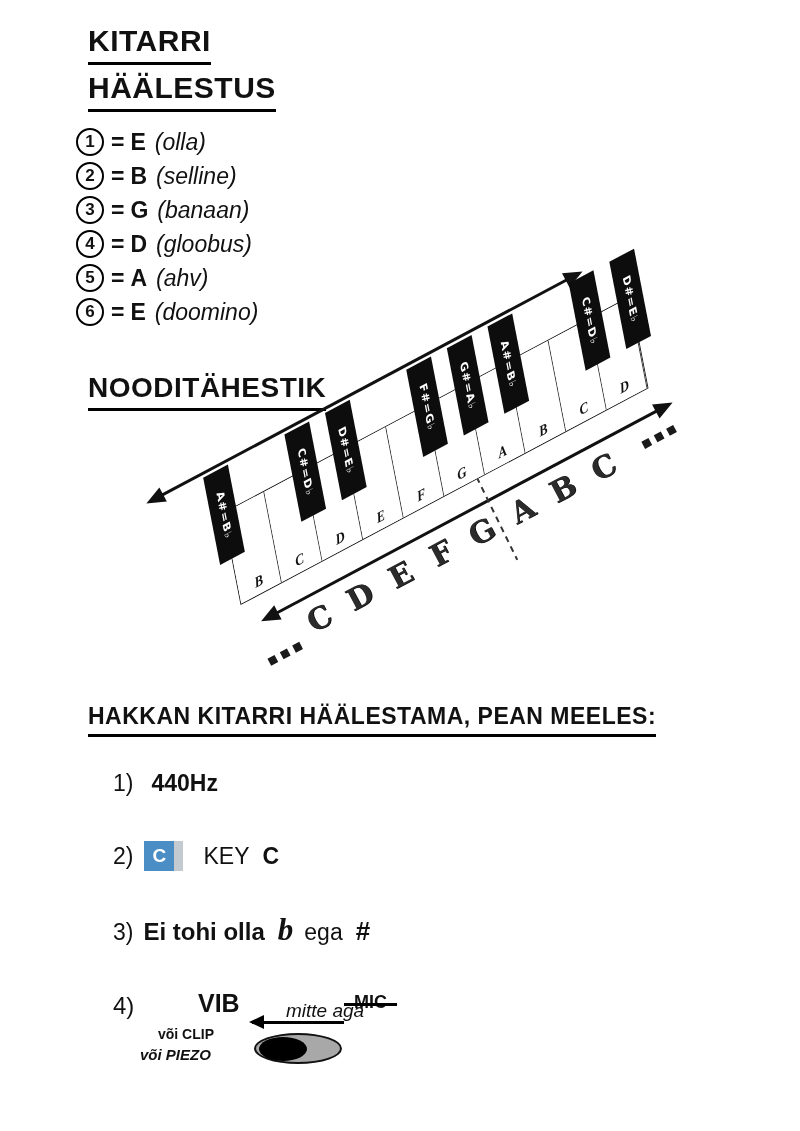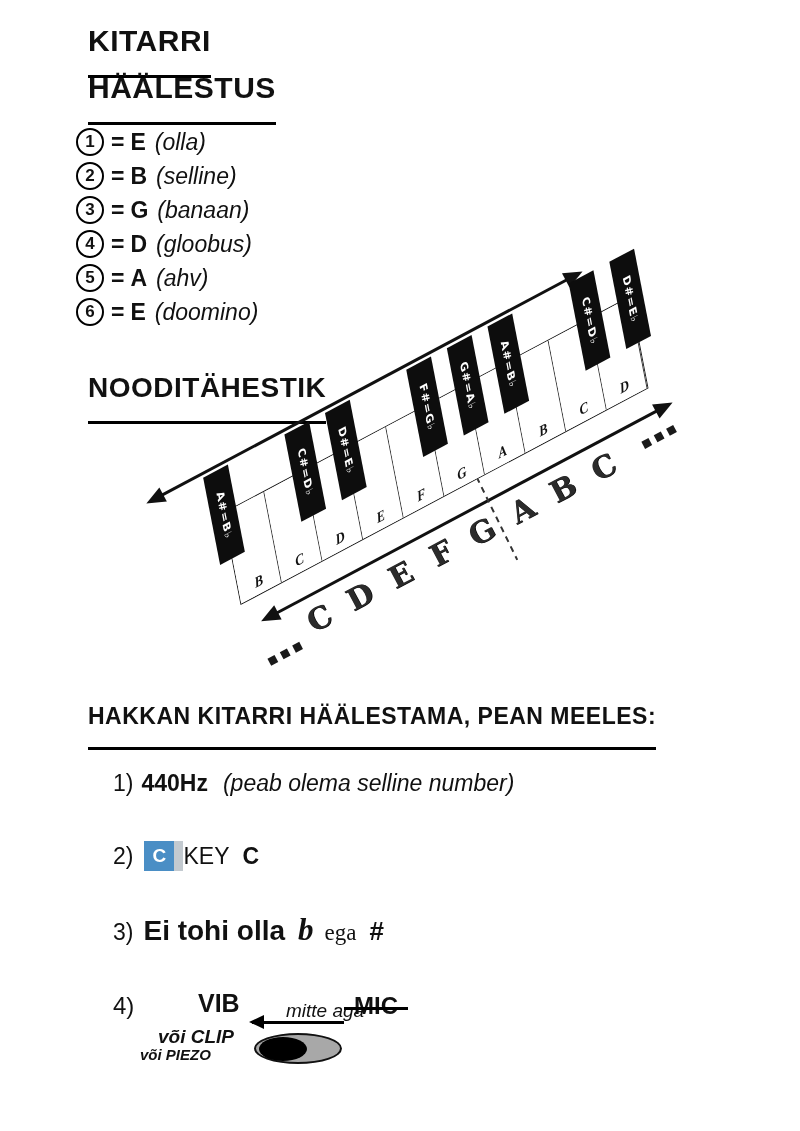--- a/index.html
+++ b/index.html
@@ -2,21 +2,21 @@
 <html><head>
 <meta charset="utf-8">
 <style>
   * { margin:0; padding:0; box-sizing:border-box; }
   html,body { width:800px; height:1131px; background:#fff; overflow:hidden;
               font-family:"Liberation Sans", sans-serif; color:#111; }
   .abs { position:absolute; }
 
   
   .h-title { font-size:30px; font-weight:bold; letter-spacing:.5px;
-             border-bottom:3px solid #000; padding-bottom:17px; display:inline-block; }
+             border-bottom:3px solid #000; padding-bottom:4px; display:inline-block; }
   #title1 { left:88px; top:24px; }
   #title2 { left:88px; top:71px; }
   #notes-heading { left:88px; top:372px; font-size:28px; }
   #tuning-heading { left:88px; top:703px; font-size:23px; }
 
   
   .srow { left:76px; height:32px; display:flex; align-items:center; font-size:23px; }
   .circ { width:28px; height:28px; border:2.5px solid #000; border-radius:50%;
           display:inline-flex; align-items:center; justify-content:center;
           font-size:17px; font-weight:bold; margin-right:7px; flex:0 0 28px; }
@@ -44,46 +44,46 @@
          font-family:"DejaVu Sans", sans-serif; font-size:11px; font-weight:bold;
          color:#fff; letter-spacing:1px; white-space:nowrap; }
   .bigl { position:absolute; top:180px; width:26px; height:34px; line-height:34px;
           text-align:center; font-family:"DejaVu Serif", serif; font-weight:bold;
           font-size:30px; color:#2b2b2b; text-shadow:.5px .5px 0 #000; }
   .dot { position:absolute; width:8px; height:8px; background:#1a1a1a; display:block; }
 
   
   .item { left:113px; display:flex; align-items:center; font-size:23px; }
   #item1 { top:770px; }
-  #item1 .val { font-weight:bold; margin-left:8px; }
+  #item1 .val { font-weight:bold; margin-left:18px; }
   #item1 .nt  { font-style:italic; margin-left:15px; }
   #item2 { top:841px; }
   .cicon-wrap { display:inline-flex; margin-left:11px; }
   .cicon { width:30px; height:30px; background:#4a8ec5; color:#fff; font-weight:bold;
            font-size:19px; display:inline-flex; align-items:center; justify-content:center; }
   .cicon-shadow { width:9px; height:30px; background:#c3cad0; }
-  #item2 .keylbl { }
+  #item2 .keylbl { margin-left:20px; }
   #item2 .keyval { font-weight:bold; margin-left:13px; }
   #item3 { top:912px; align-items:baseline; }
-  #item3 .b1 { font-weight:bold; margin-left:10px; font-size:28px; }
+  #item3 .b1 { font-weight:bold; margin-left:10px; font-size:24px; }
   #item3 .flat { font-family:"Liberation Serif", serif; font-style:italic; font-weight:bold;
                  font-size:31px; margin-left:13px; }
-  #item3 .mid { margin-left:11px;font-family:Liberation Serif, serif; }
+  #item3 .mid { margin-left:11px; }
   #item3 .sharp { font-weight:bold; font-size:26px; margin-left:13px; }
   #i4num { left:113px; top:992px; font-size:24px; }
   #vib   { left:198px; top:989px; font-size:25px; font-weight:bold; }
   #mitte { left:286px; top:1000px; font-size:19px; font-style:italic; }
-  #mic   { left:354px; top:992px; font-size:24px; font-weight:bold; }
+  #mic   { left:354px; top:992px; font-size:18px; font-weight:bold; }
   #mic::after { content:""; position:absolute; left:-10px; right:-10px; top:54%;
                 height:3px; background:#000; }
   #larrow { left:252px; top:1021px; width:92px; border-top:3px solid #000; }
   #larrow::before { content:""; position:absolute; left:-3px; top:-9px; width:0; height:0;
                     border-right:15px solid #000; border-top:7px solid transparent;
                     border-bottom:7px solid transparent; }
-  #clip  { left:158px; top:1026px; font-size:19px; font-style:italic; font-weight:bold; }
+  #clip  { left:158px; top:1026px; font-size:14px; font-weight:bold; }
   #piezo { left:140px; top:1046px; font-size:15px; font-style:italic; font-weight:bold; }
   #oval  { left:254px; top:1033px; width:88px; height:31px; background:#a8a8a8;
            border:2px solid #111; border-radius:50%; }
   #oval-in { left:259px; top:1037px; width:48px; height:24px; background:#000; border-radius:50%; }
 </style>
 </head>
 <body>
 
 <div class="abs h-title" id="title1">KITARRI</div>
 <div class="abs h-title" id="title2">HÄÄLESTUS</div>
@@ -213,21 +213,20 @@
     <i class="dot" style="left:482px;top:192px"></i>
     <i class="dot" style="left:496px;top:192px"></i>
   </div>
 </div>
 
 <div class="abs h-title" id="tuning-heading">HAKKAN KITARRI HÄÄLESTAMA, PEAN MEELES:</div>
 
 <div class="abs item" id="item1">
   <span>1)</span>
   <span class="val">440Hz</span>
-  <span class="nt">(peab olema selline number)</span>
 </div>
 
 <div class="abs item" id="item2">
   <span>2)</span>
   <span class="cicon-wrap">
     <span class="cicon">C</span>
     <span class="cicon-shadow"></span>
   </span>
   <span class="keylbl">KEY</span>
   <span class="keyval">C</span>

